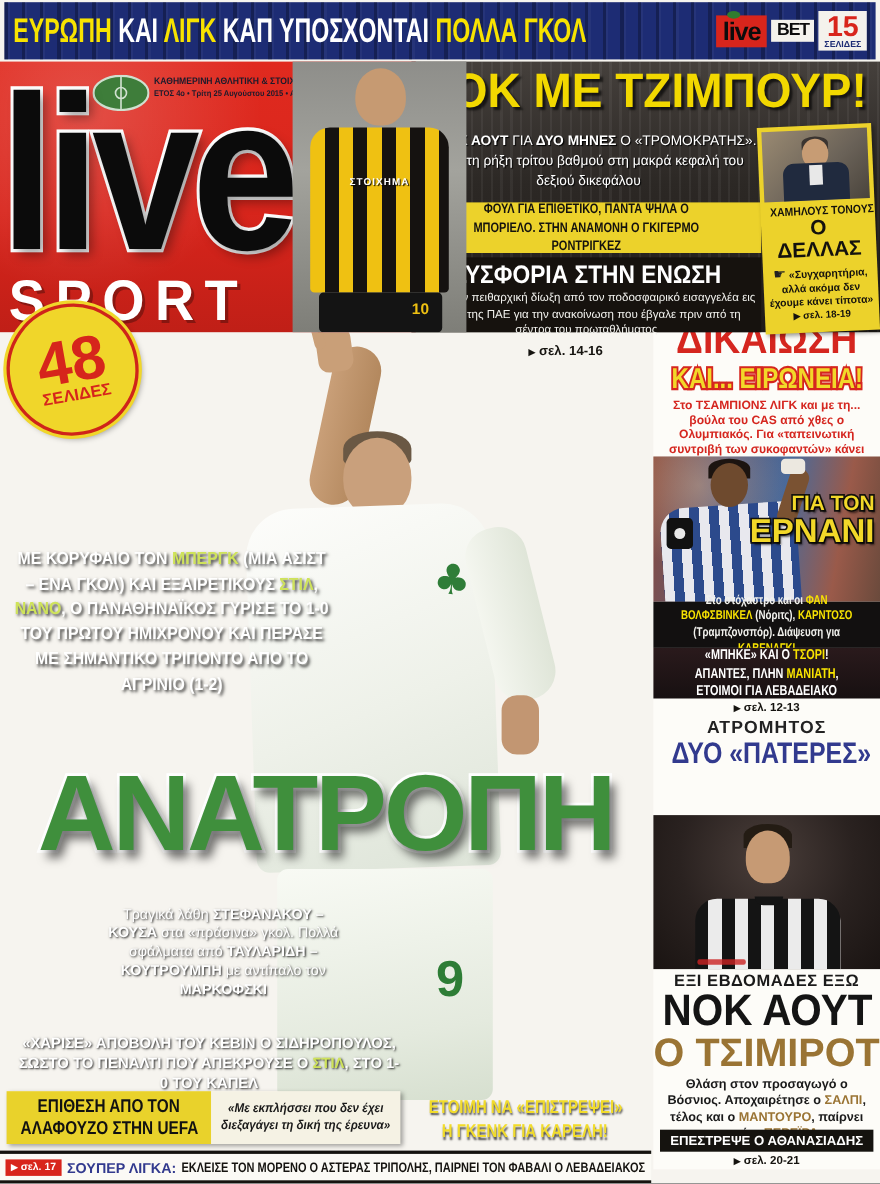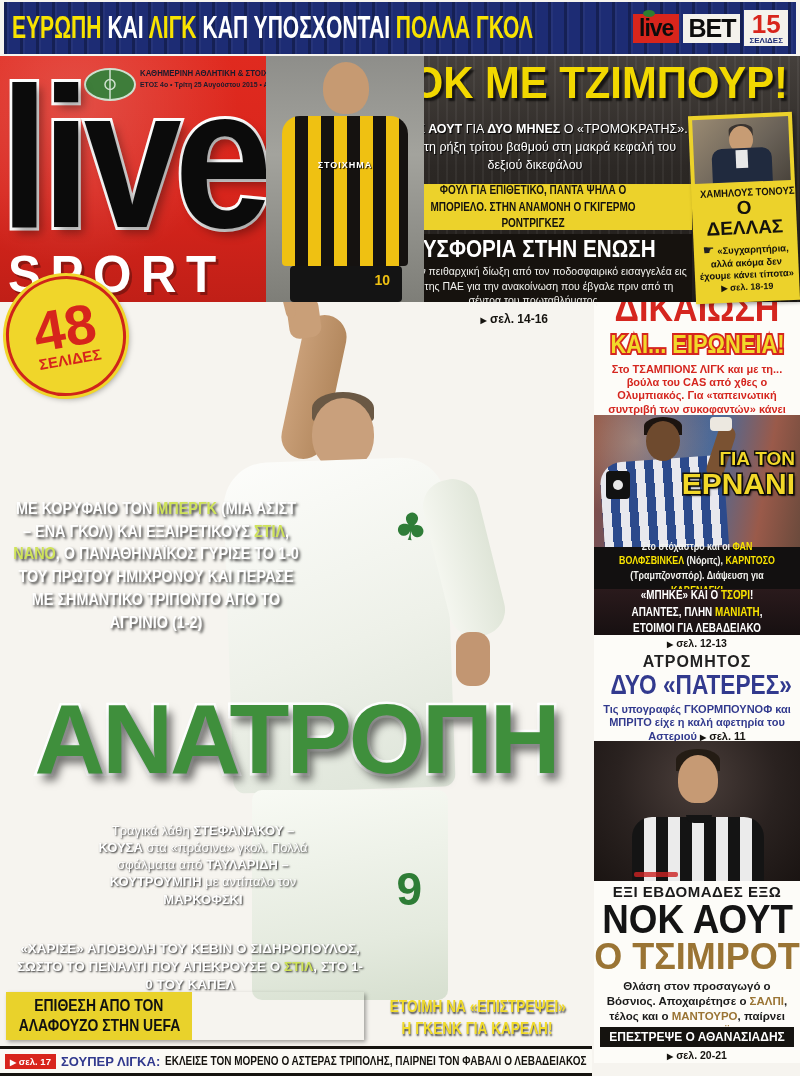--- a/index.html
+++ b/index.html
@@ -13,21 +13,21 @@
       repeating-linear-gradient(90deg,rgba(0,0,0,.28) 0 3px,rgba(255,255,255,.04) 3px 5px,transparent 5px 16px),
       #1d2c74;display:flex;align-items:center;padding:0 8px;box-sizing:border-box;}
   .banner-head{flex:1;overflow:hidden;}
   .banner-head .inner{display:inline-block;white-space:nowrap;transform:scaleX(.68);transform-origin:left center;
       font-size:31px;font-weight:900;color:#fff;letter-spacing:0;}
   .yel{color:#f8e300;}
   .livebet{display:flex;align-items:center;gap:4px;}
   .lb-red{background:#d8251c;color:#0c0c0c;font-weight:900;font-size:23px;padding:3px 6px;line-height:1;
       position:relative;letter-spacing:-1px;}
   .lb-leaf{position:absolute;top:-4px;left:10px;width:12px;height:7px;background:#2f7d2f;border-radius:50%;}
-  .lb-white{background:#f4f2ec;color:#0c0c0c;font-weight:900;font-size:25px;padding:2px 5px;line-height:1;letter-spacing:-1px;}
+  .lb-white{background:#f4f2ec;color:#0c0c0c;font-weight:900;font-size:16px;padding:2px 5px;line-height:1;letter-spacing:-1px;}
   .lb-pages{display:flex;flex-direction:column;align-items:center;background:#f4f2ec;padding:1px 5px;line-height:1;}
   .lb-num{color:#d8251c;font-weight:900;font-size:26px;}
   .lb-lab{color:#1d2c74;font-weight:800;font-size:8px;}
 
   
   .masthead{left:0;top:56px;width:378px;height:246px;background:
       radial-gradient(circle at 20% 20%,rgba(255,255,255,.18),transparent 45%),
       linear-gradient(180deg,#e02a1f 0%,#d8251c 55%,#c01f17 100%);overflow:hidden;z-index:1;}
   .pitch{left:84px;top:12px;width:52px;height:33px;}
   .mast-tag{left:140px;top:12px;width:236px;color:#1b1b2c;}
@@ -328,20 +328,23 @@
 
     <div class="abs charise">
       <span>«ΧΑΡΙΣΕ» ΑΠΟΒΟΛΗ ΤΟΥ </span><span class="b">ΚΕΒΙΝ</span><span> Ο </span><span class="b">ΣΙΔΗΡΟΠΟΥΛΟΣ</span><span>, ΣΩΣΤΟ ΤΟ ΠΕΝΑΛΤΙ ΠΟΥ ΑΠΕΚΡΟΥΣΕ Ο </span><span class="lg b">ΣΤΙΛ</span><span>, ΣΤΟ 1-0 ΤΟΥ </span><span class="b">ΚΑΠΕΛ</span>
     </div>
 
     <div class="abs uefa">
       <div class="uefa-left">
         <div class="l1">ΕΠΙΘΕΣΗ ΑΠΟ ΤΟΝ</div>
         <div class="l2">ΑΛΑΦΟΥΖΟ ΣΤΗΝ UEFA</div>
       </div>
+      <div class="uefa-right">
+        <div class="q">«Με εκπλήσσει που δεν έχει διεξαγάγει τη δική της έρευνα»</div>
+      </div>
     </div>
 
     <div class="abs genk">
       <div class="l">ΕΤΟΙΜΗ ΝΑ «ΕΠΙΣΤΡΕΨΕΙ»</div>
       <div class="l"><span>Η ΓΚΕΝΚ ΓΙΑ </span><span class="b">ΚΑΡΕΛΗ!</span></div>
     </div>
   </div>
 
   <div class="abs rcol">
     <div class="abs dik1">ΔΙΚΑΙΩΣΗ</div>
@@ -377,23 +380,20 @@
       </div>
     </div>
     <div class="abs rpage tsori-page">
       <span class="arrow">▶</span>
       <span>σελ. 12-13</span>
     </div>
 
     <div class="abs atrom">
       <div class="atrom-kicker">ΑΤΡΟΜΗΤΟΣ</div>
       <div class="atrom-title">ΔΥΟ «ΠΑΤΕΡΕΣ»</div>
-      <div class="atrom-text">
-        <span>Τις υπογραφές </span><span class="b">ΓΚΟΡΜΠΟΥΝΟΦ</span><span> και </span><span class="b">ΜΠΡΙΤΟ</span><span> είχε η καλή αφετηρία του Αστεριού  </span><span class="pg b"><span class="arrow">▶</span> <span>σελ. 11</span></span>
-      </div>
     </div>
 
     <div class="abs paok-photo">
       <div class="pk-hair"></div>
       <div class="pk-head"></div>
       <div class="pk-jersey"></div>
       <div class="pk-collar"></div>
       <div class="pk-red"></div>
     </div>
 

